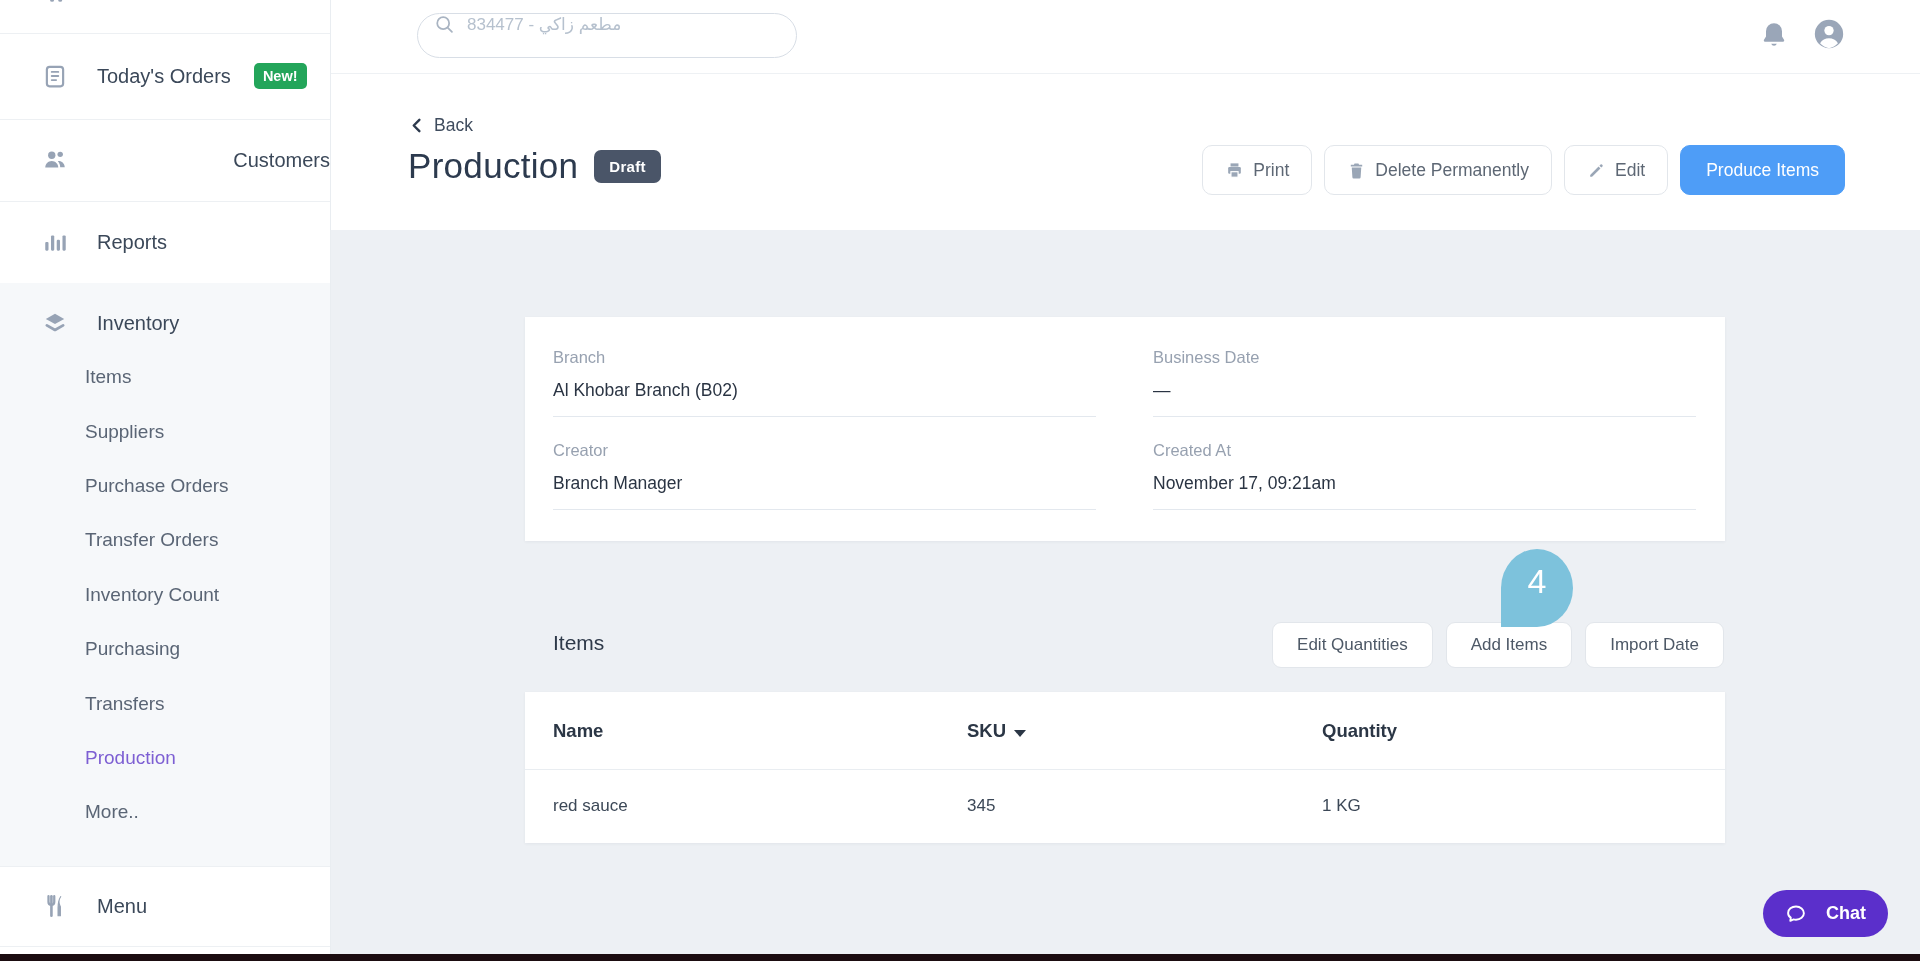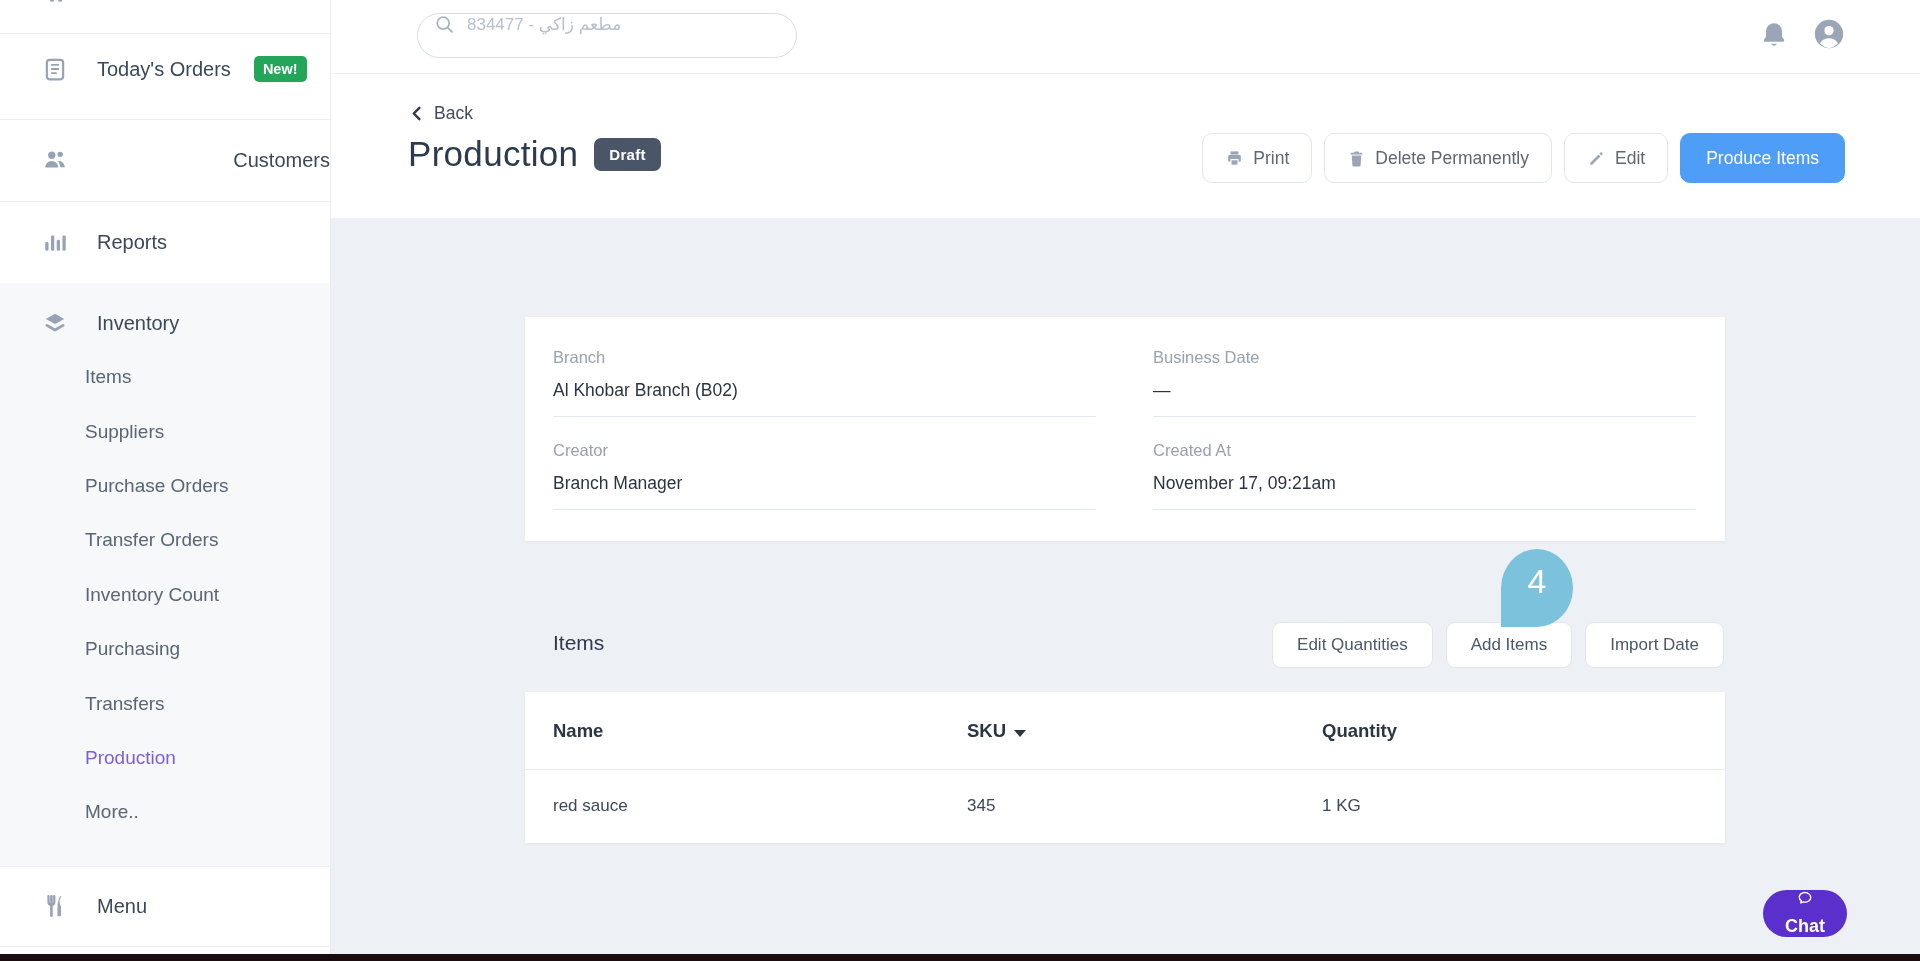--- a/index.html
+++ b/index.html
@@ -23,21 +23,21 @@
           border-bottom:1px solid #eef1f4;z-index:4;}
   #search-box{position:absolute;left:86px;top:13px;width:380px;height:45px;box-sizing:border-box;
               border:1.5px solid #d8dee6;border-radius:23px;background:#fff;display:flex;align-items:flex-start;
               padding:0 16px;gap:10px;}
   #search-box svg{color:#a9b4c2;flex:none;}
   #search-input{border:none;outline:none;flex:1;font-size:17px;color:#3b4859;background:transparent;
                 font-family:inherit;}
   #search-input::placeholder{color:#b6c1ce;opacity:1;}
   .top-ic{position:absolute;top:19px;color:#9aa6b8;cursor:pointer;}
   
-  #header{position:absolute;left:331px;top:61px;right:0;height:157px;background:#fff;z-index:3;}
+  #header{position:absolute;left:331px;top:73px;right:0;height:157px;background:#fff;z-index:3;}
   #back-link{position:absolute;left:79px;top:42px;display:flex;align-items:center;gap:9px;
              font-size:17.5px;color:#3f4c5e;cursor:pointer;}
   #back-link svg{color:#2d3a4d;}
   #title-row{position:absolute;left:77px;top:73px;display:flex;align-items:center;gap:16px;}
   #page-title{font-size:35px;font-weight:500;color:#2c3a4e;letter-spacing:.3px;}
   #draft-badge{background:#4a5568;color:#fff;font-size:15px;font-weight:bold;letter-spacing:.3px;
                padding:8px 15px;border-radius:7px;text-align:center;}
   #actions{position:absolute;right:75px;top:72px;display:flex;gap:12px;}
   .btn{display:inline-flex;align-items:center;justify-content:center;gap:9px;height:50px;
        background:#fff;border:1px solid #e2e6eb;border-radius:10px;padding:0 22px;
@@ -63,22 +63,22 @@
   #table-card{left:525px;top:692px;width:1200px;height:151px;}
   .t-cell{position:absolute;font-size:17px;}
   .t-head{top:0;height:77px;line-height:77px;font-size:18.5px;font-weight:bold;color:#2b3645;}
   .t-body{top:78px;height:72px;line-height:72px;color:#3c4857;}
   #t-divider{position:absolute;left:0;right:0;top:77px;height:1px;background:#e9edf1;}
   .c1{left:28px;} .c2{left:442px;} .c3{left:797px;}
   .sort-caret{display:inline-block;width:0;height:0;border-left:6px solid transparent;
               border-right:6px solid transparent;border-top:7px solid #2b3645;margin-left:8px;}
   
   #chat-btn{position:absolute;left:1763px;top:890px;height:47px;padding:0 22px;border:none;
-            background:#5b2fcb;border-radius:24px;display:inline-flex;align-items:center;gap:10px;
-            color:#fff;font-size:18px;font-weight:bold;font-family:inherit;cursor:pointer;z-index:6;flex-direction:column;}
+            background:#5b2fcb;border-radius:24px;display:inline-flex;align-items:center;gap:19px;
+            color:#fff;font-size:18px;font-weight:bold;font-family:inherit;cursor:pointer;z-index:6;}
   
   #bottom-bar{position:absolute;left:0;right:0;top:954px;height:7px;background:#1b0c10;z-index:9;}
 </style>
 </head>
 <body>
 
 <div id="canvas">
 
   <aside id="sidebar">
     <div class="side-row" style="top:-49px;height:82px;">
@@ -86,21 +86,21 @@
         <svg viewBox="0 0 24 24" width="26" height="26">
             <path d="M3 4h2.4l2.3 10.5h10.6L20.8 7H6.2" fill="none" stroke="currentColor" stroke-width="2" stroke-linecap="round" stroke-linejoin="round"></path>
             <circle cx="9.3" cy="19.2" r="1.9" fill="currentColor"></circle>
             <circle cx="16.8" cy="19.2" r="1.9" fill="currentColor"></circle>
           </svg>
       </span>
       <span>Orders</span>
     </div>
     <div class="side-div" style="top:33px;"></div>
 
-    <div class="side-row" style="top:26px;height:86px;">
+    <div class="side-row" style="top:33px;height:86px;">
       <span class="icn">
         <svg viewBox="0 0 24 24" width="26" height="26">
             <rect x="4.5" y="3.5" width="15" height="18" rx="2.5" fill="none" stroke="currentColor" stroke-width="2"></rect>
             <path d="M9 8.2h6M9 12h6M9 15.8h4" stroke="currentColor" stroke-width="1.8" stroke-linecap="round"></path>
           </svg>
       </span>
       <span>Today's Orders</span>
       <span class="badge-new">New!</span>
     </div>
     <div class="side-div" style="top:119px;"></div>

